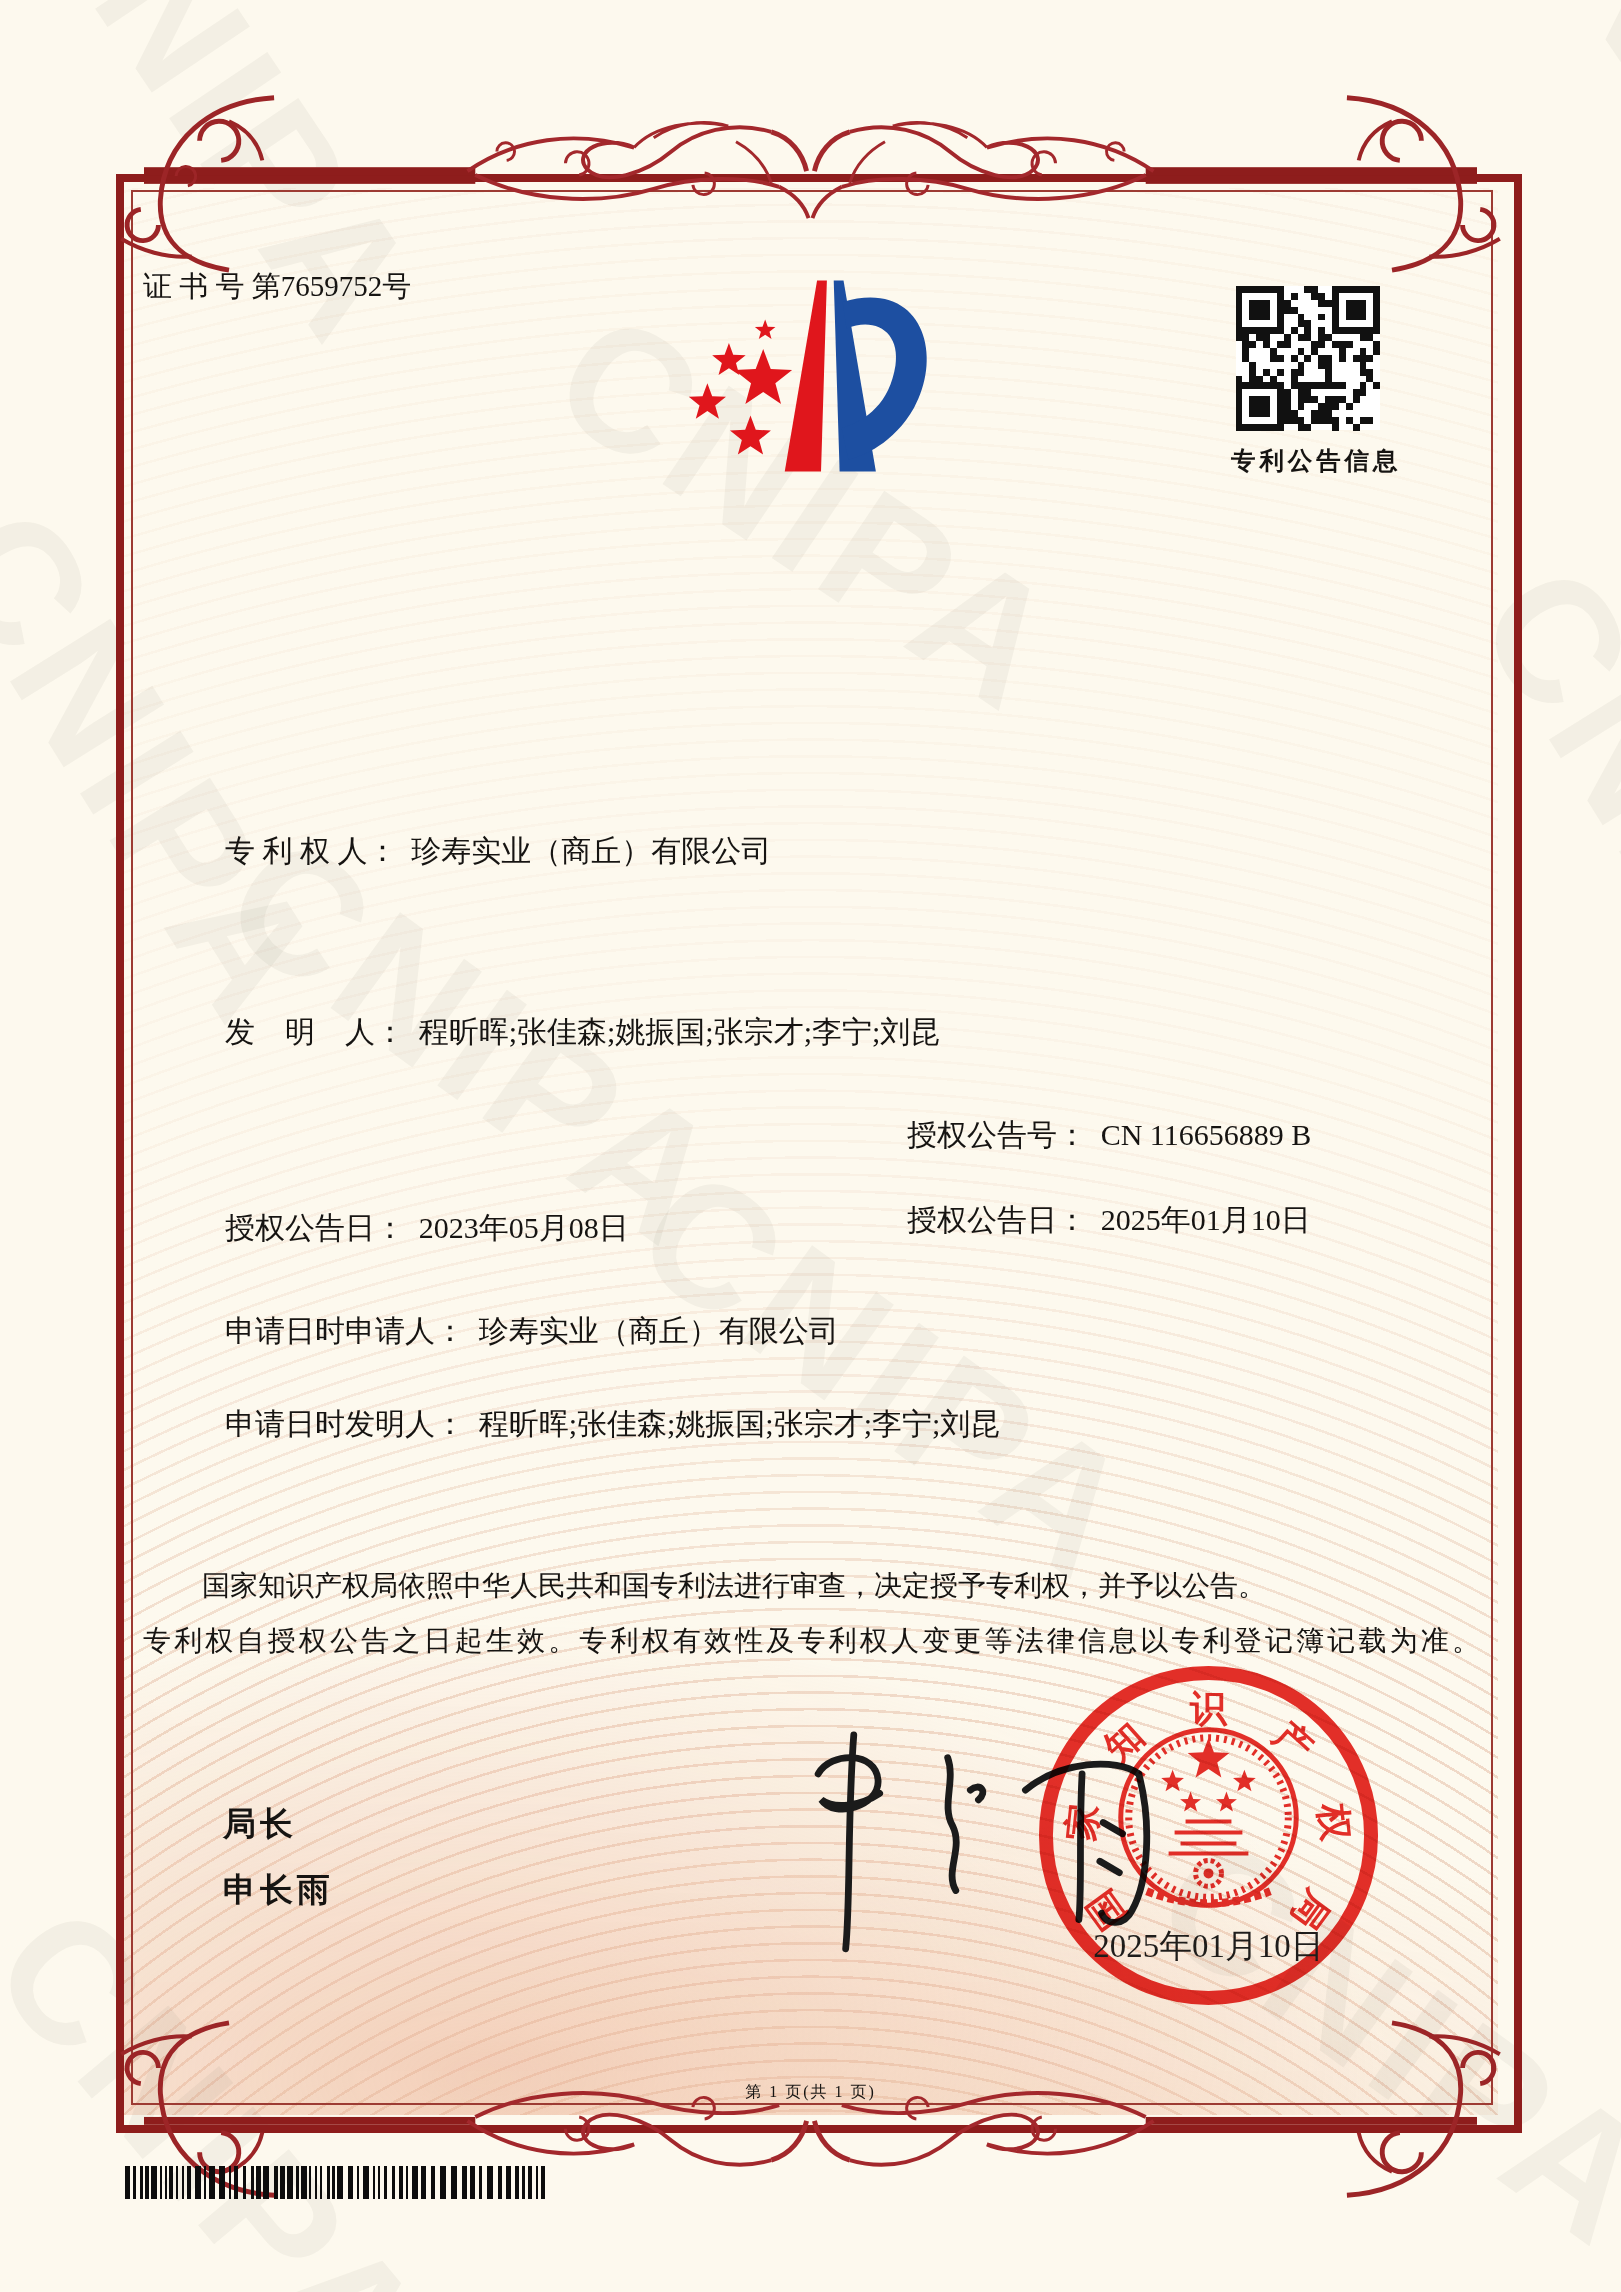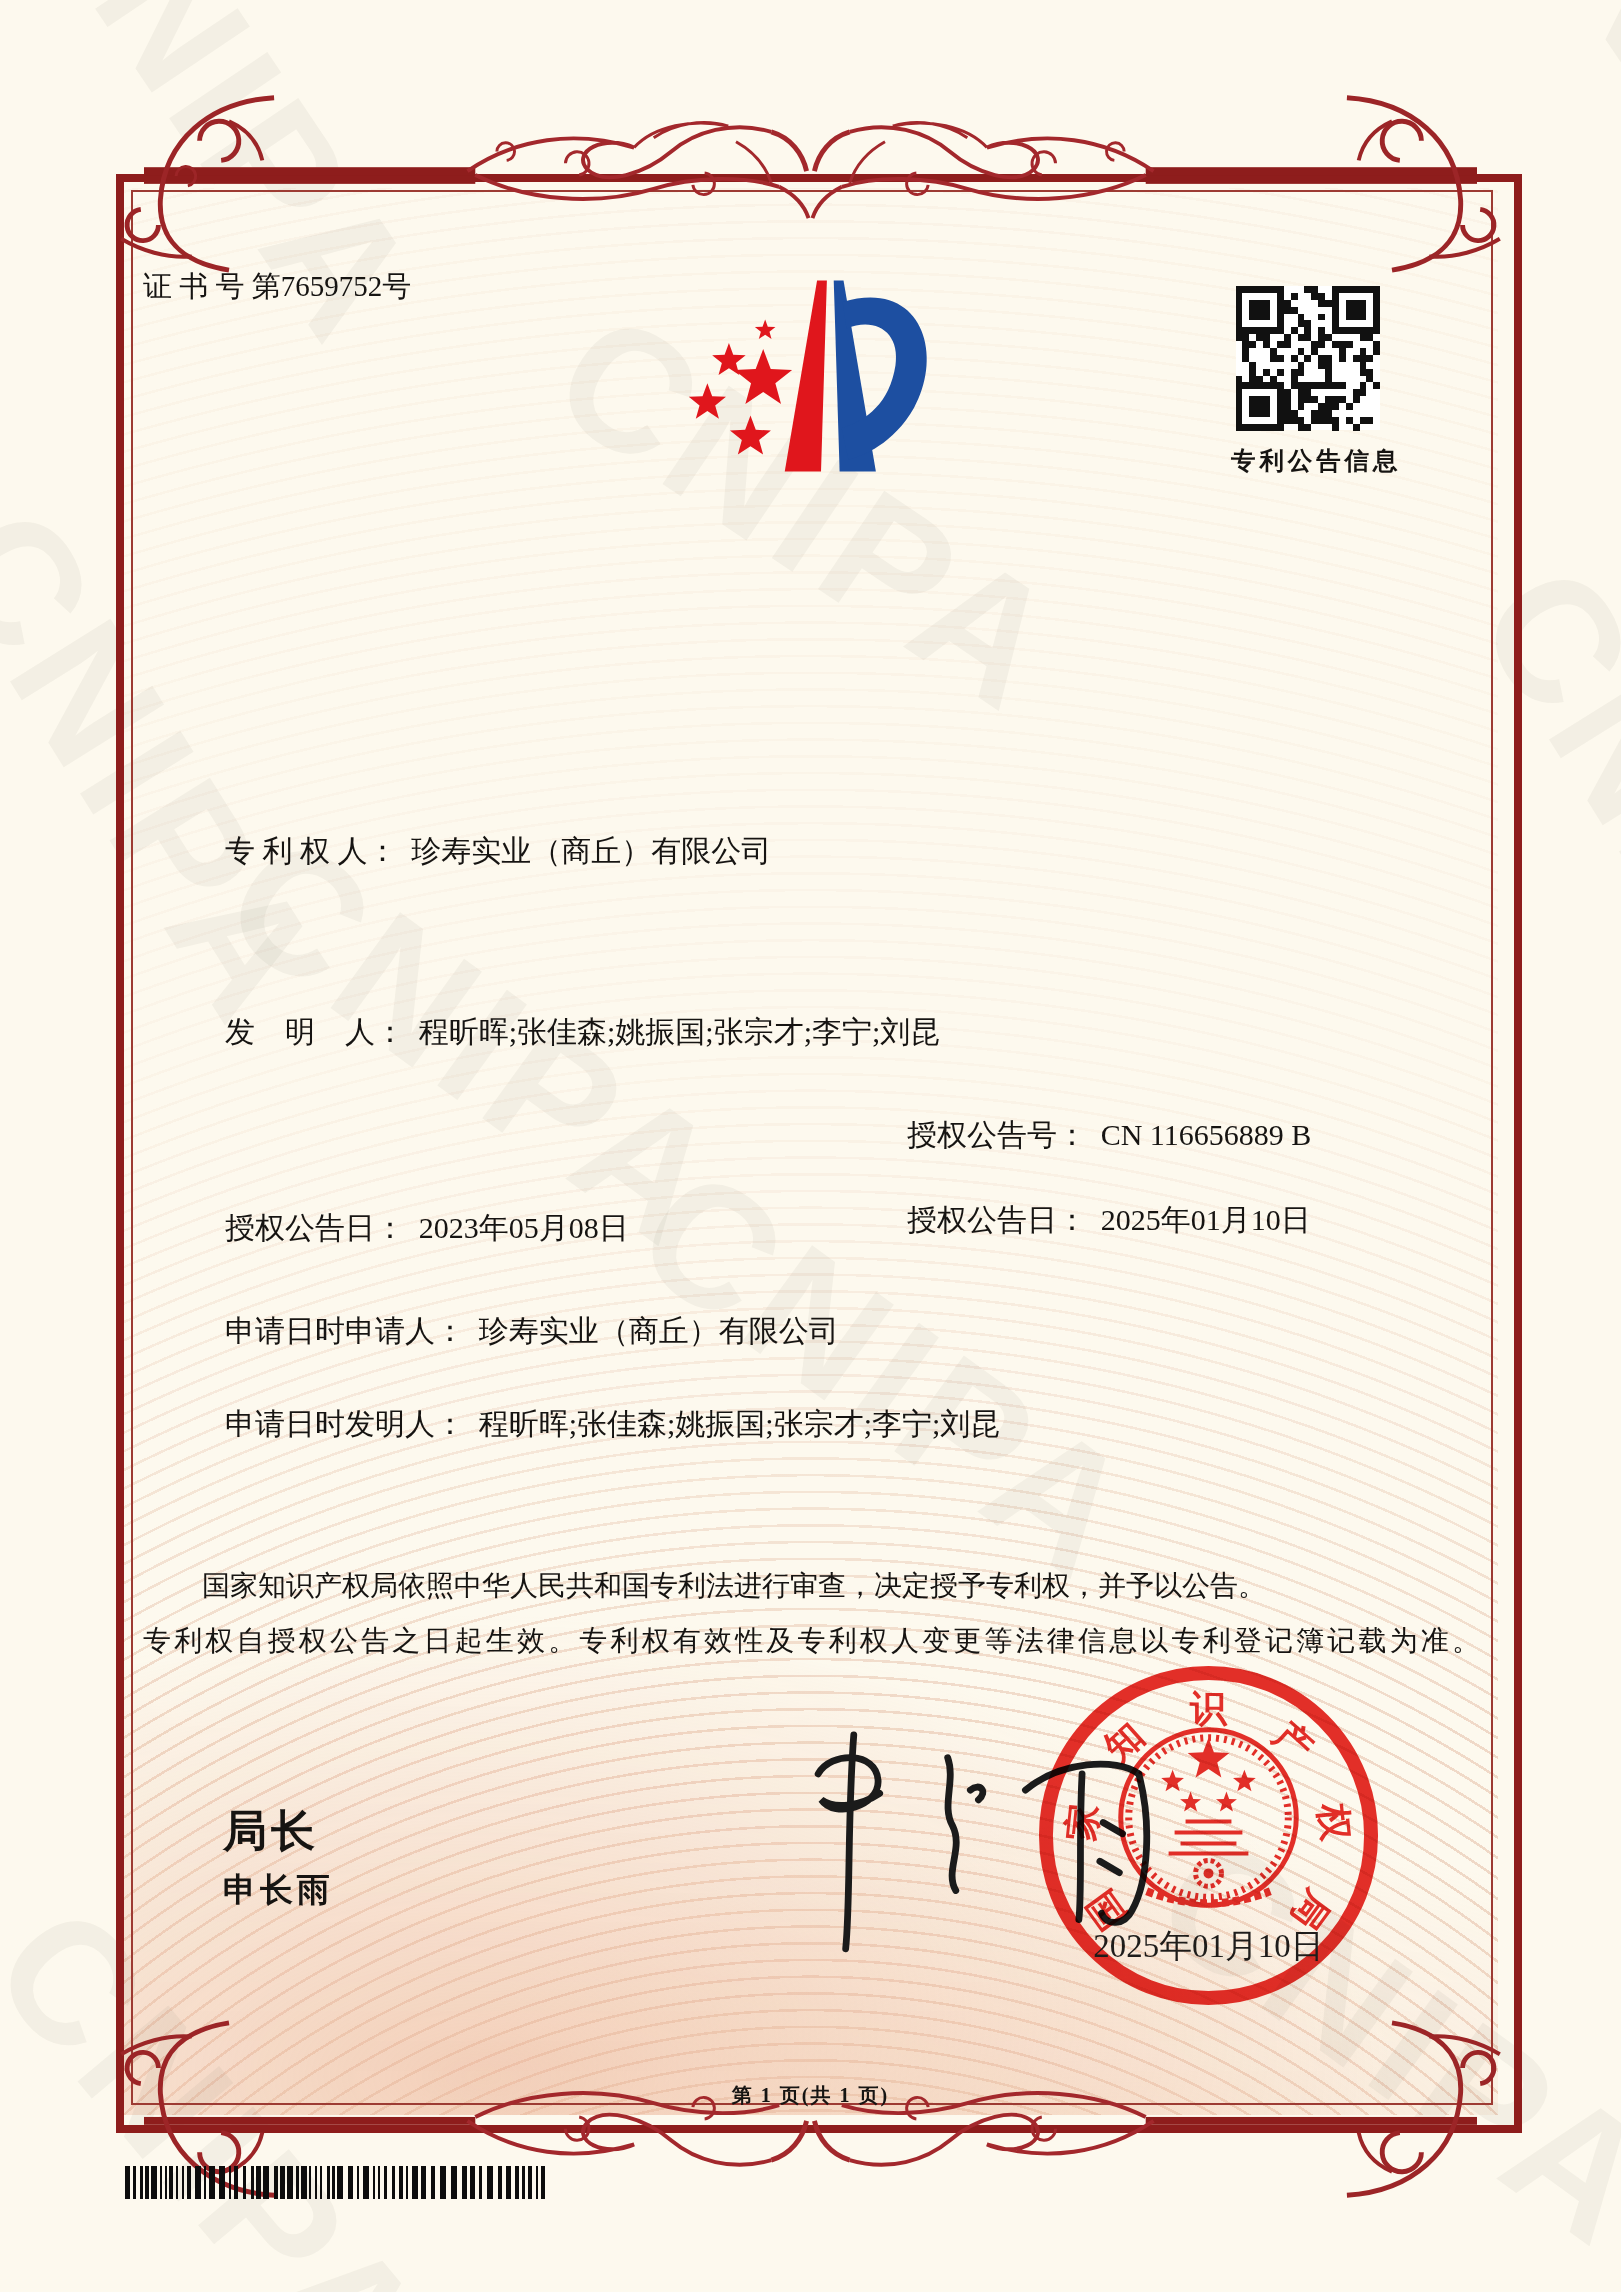--- a/index.html
+++ b/index.html
@@ -34,27 +34,27 @@
   .qr-label{margin-top:13.7px;font-size:24.5px;font-weight:bold;letter-spacing:3.9px;white-space:nowrap;}
   .title{position:absolute;left:0;top:502px;width:100%;text-align:center;font-size:73px;font-weight:bold;
          letter-spacing:35px;text-indent:35px;}
   .frow{position:absolute;left:225px;font-size:30px;display:flex;align-items:baseline;}
   .frow.rcol{left:907px;}
   .flabel{white-space:pre;}
   .fvalue{margin-left:13.7px;white-space:pre;}
   .statement{position:absolute;left:143px;top:1558px;width:1337px;font-size:28px;line-height:55px;}
   .statement .l1{text-indent:59px;}
   .statement .l2{text-align:justify;text-align-last:justify;}
-  .sig-title{position:absolute;left:223px;top:1802px;font-size:44px;font-weight:bold;
+  .sig-title{position:absolute;left:223px;top:1802px;font-size:33px;font-weight:bold;
              font-family:"Liberation Sans","DejaVu Sans",sans-serif;letter-spacing:3.9px;}
   .sig-name{position:absolute;left:223px;top:1868px;font-size:33px;font-weight:bold;
             font-family:"Liberation Sans","DejaVu Sans",sans-serif;letter-spacing:3.9px;}
   .signature{position:absolute;left:789px;top:1721px;}
   .seal{position:absolute;left:1029px;top:1656px;z-index:4;mix-blend-mode:multiply;opacity:.94;}
-  .footer-page{position:absolute;left:0;top:2082px;width:100%;text-align:center;font-size:20px;letter-spacing:2px;font-weight:bold;}
+  .footer-page{position:absolute;left:0;top:2082px;width:100%;text-align:center;font-size:16px;letter-spacing:2px;}
   .barcode{position:absolute;left:125px;top:2166px;width:427px;height:33px;display:flex;align-items:stretch;z-index:3;}
   .barcode div{background:#0c0c0c;height:100%;}
 </style>
 </head>
 <body>
 
 <div class="sheet">
 
   <div class="waves"></div>
 

